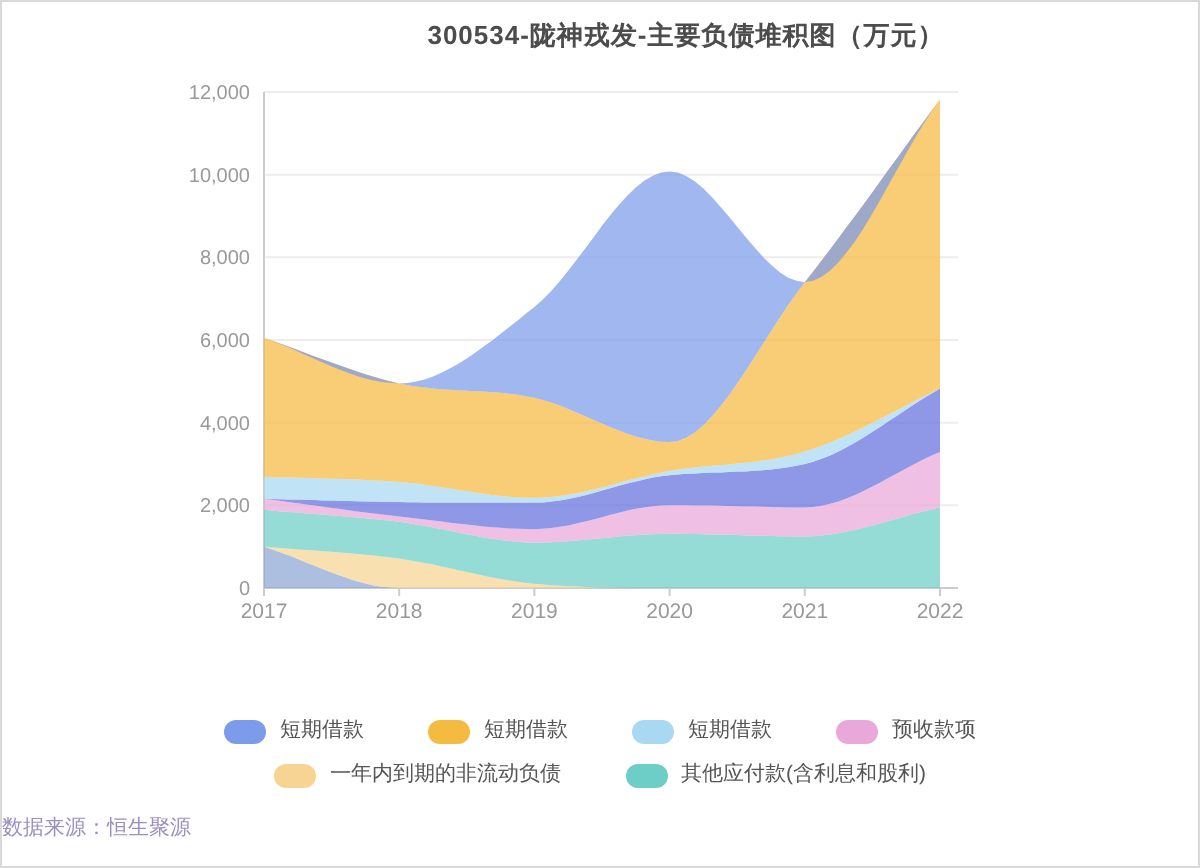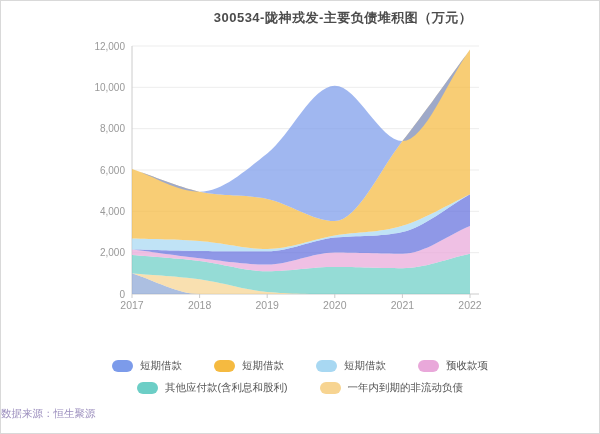--- a/index.html
+++ b/index.html
@@ -71,23 +71,23 @@
           <span class="swatch" style="background: rgb(168, 216, 242);"></span>
           <span class="legend-label">短期借款</span>
         </div>
         <div class="legend-item">
           <span class="swatch" style="background: rgb(233, 168, 218);"></span>
           <span class="legend-label">预收款项</span>
         </div>
       </div>
       <div class="legend-row">
         <div class="legend-item">
+          <span class="swatch" style="background: rgb(247, 212, 145);"></span>
+          <span class="legend-label">一年内到期的非流动负债</span>
+        </div>
+        <div class="legend-item">
           <span class="swatch" style="background: rgb(108, 206, 198);"></span>
           <span class="legend-label">其他应付款(含利息和股利)</span>
-        </div>
-        <div class="legend-item">
-          <span class="swatch" style="background: rgb(247, 212, 145);"></span>
-          <span class="legend-label">一年内到期的非流动负债</span>
         </div>
       </div>
     </div>
   <div class="source">数据来源：恒生聚源</div>
 </div>
 
 </body></html>

